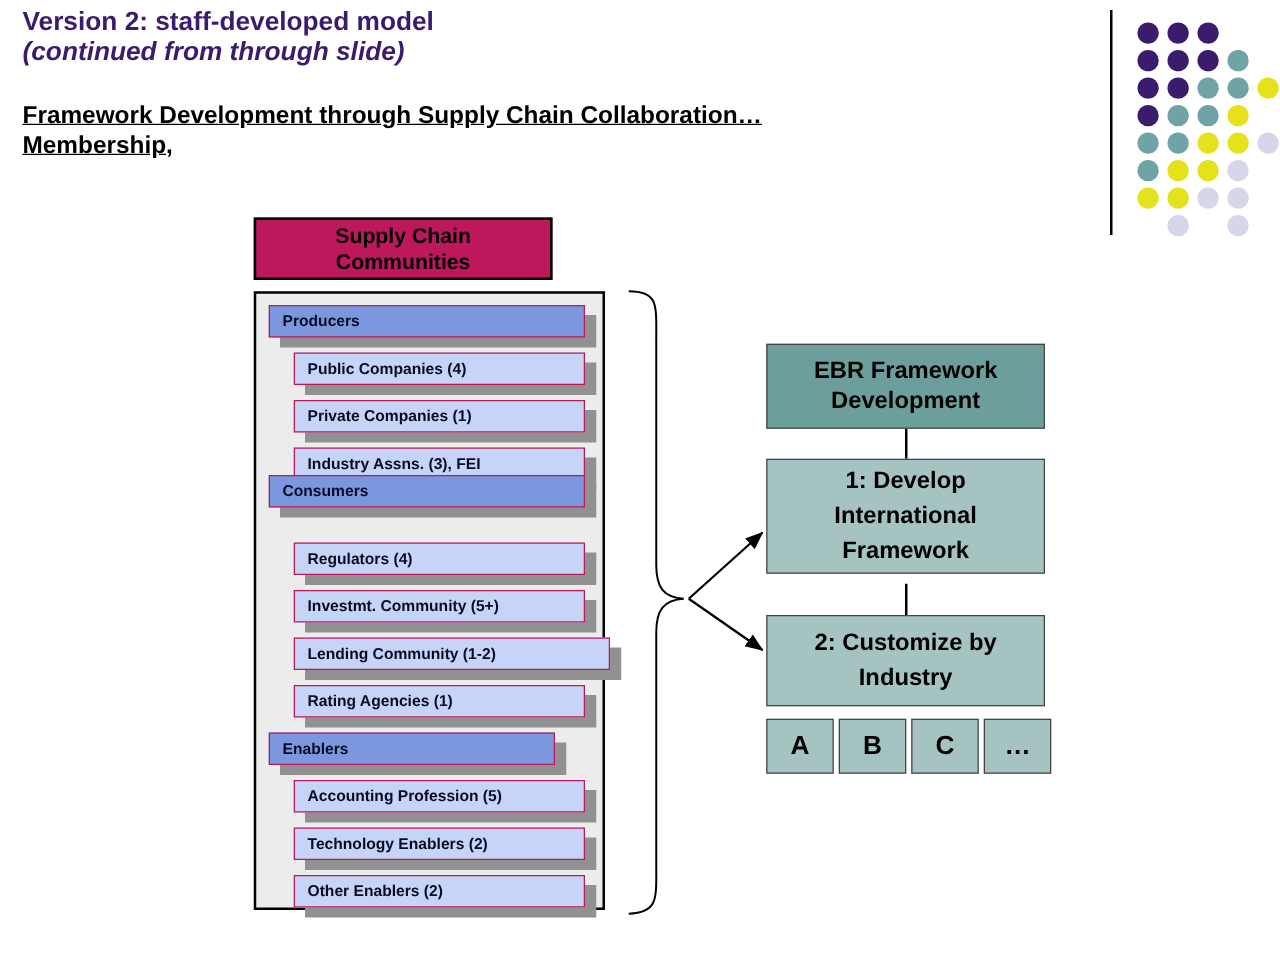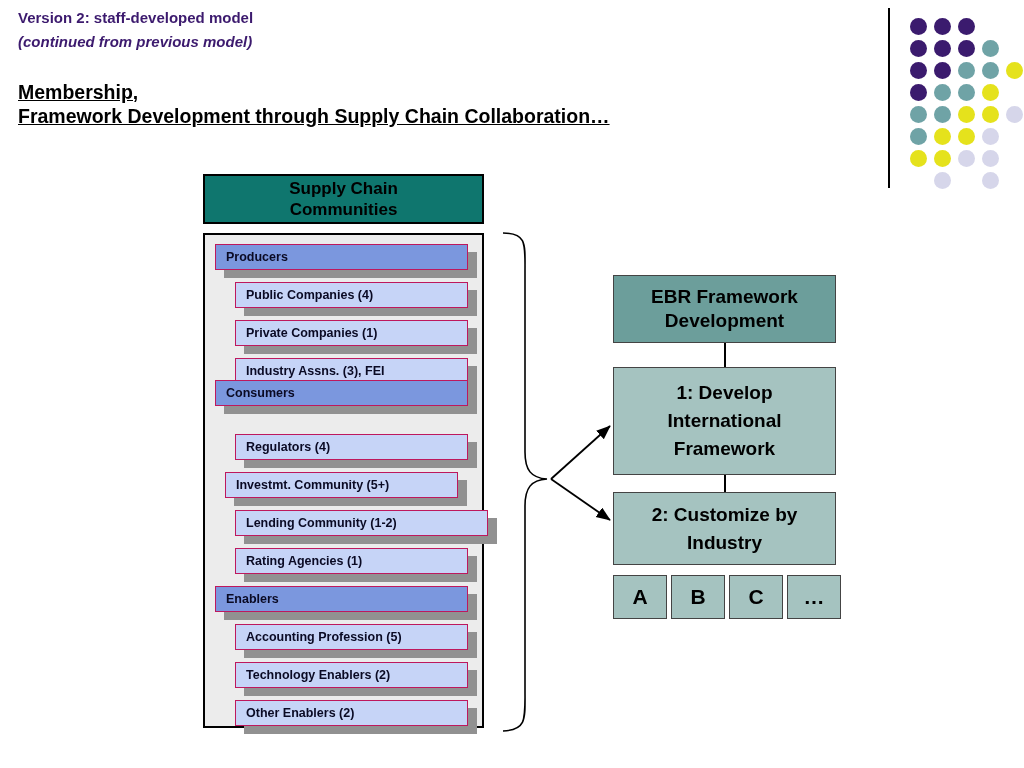--- a/index.html
+++ b/index.html
@@ -17,21 +17,21 @@
 
   
   #title-block {
     position: absolute;
     left: 18px;
     top: 6px;
     width: 840px;
   }
   .title-purple {
     color: #3C1A6E;
-    font-size: 15px;
+    font-size: 21px;
     font-weight: bold;
     line-height: 24px;
     white-space: nowrap;
   }
   .title-purple.italic { font-style: italic; }
 
   .title-black {
     color: #000000;
     font-size: 19.5px;
     font-weight: bold;
@@ -62,23 +62,23 @@
     width: 17px;
     height: 17px;
     border-radius: 50%;
   }
 
   
   #sc-header {
     position: absolute;
     left: 203px;
     top: 174px;
-    width: 281px;
+    width: 239px;
     height: 50px;
-    background: #0f766e;
+    background: #be185d;
     border: 2.5px solid #000000;
     box-sizing: border-box;
     display: flex;
     align-items: center;
     justify-content: center;
   }
   #sc-header-text {
     font-size: 17px;
     font-weight: bold;
     color: #000000;
@@ -167,21 +167,21 @@
     color: #000000;
     white-space: pre-line;
   }
   #ebr-root {
     left: 613px; top: 275px; width: 223px; height: 68px;
     background: #6C9E9B;
     font-size: 19px;
     line-height: 24px;
   }
   #ebr-step1 {
-    left: 613px; top: 367px; width: 223px; height: 108px;
+    left: 613px; top: 367px; width: 223px; height: 92px;
     background: #A5C3C0;
     font-size: 19px;
     line-height: 28px;
   }
   #ebr-step2 {
     left: 613px; top: 492px; width: 223px; height: 73px;
     background: #A5C3C0;
     font-size: 19px;
     line-height: 28px;
   }
@@ -204,24 +204,24 @@
     position: absolute;
     width: 1.5px;
     background: #000000;
   }
 </style>
 </head>
 <body>
 
 <div id="title-block">
   <div class="title-purple">Version 2: staff-developed model</div>
-  <div class="title-purple italic">(continued from previous model)</div>
+  <div class="title-purple italic">(continued from through slide)</div>
   <div id="subtitle-block">
+    <div class="title-black">Framework Development through Supply Chain Collaboration…</div>
     <div class="title-black">Membership,</div>
-    <div class="title-black">Framework Development through Supply Chain Collaboration…</div>
   </div>
 </div>
 
 <div id="dot-panel">
   <div id="dot-divider"></div>
 <div class="dot" style="left: 22px; top: 10px; background: rgb(59, 27, 110);"></div>
     <div class="dot" style="left: 46px; top: 10px; background: rgb(59, 27, 110);"></div>
     <div class="dot" style="left: 70px; top: 10px; background: rgb(59, 27, 110);"></div>
     <div class="dot" style="left: 22px; top: 32px; background: rgb(59, 27, 110);"></div>
     <div class="dot" style="left: 46px; top: 32px; background: rgb(59, 27, 110);"></div>
@@ -288,39 +288,39 @@
       <div class="plate">
         <span class="label">Consumers</span>
       </div>
     </div>
     <div class="row item" style="left: 30px; top: 199px; width: 233px;">
       <div class="shadow"></div>
       <div class="plate">
         <span class="label">Regulators (4)</span>
       </div>
     </div>
-    <div class="row item" style="left: 20px; top: 237px; width: 233px;">
+    <div class="row item" style="left: 30px; top: 237px; width: 233px;">
       <div class="shadow"></div>
       <div class="plate">
         <span class="label">Investmt. Community (5+)</span>
       </div>
     </div>
     <div class="row item" style="left: 30px; top: 275px; width: 233px; padding-left: 20px;">
       <div class="shadow"></div>
       <div class="plate">
         <span class="label">Lending Community (1-2)</span>
       </div>
     </div>
     <div class="row item" style="left: 30px; top: 313px; width: 233px; text-align: right;">
       <div class="shadow"></div>
       <div class="plate">
         <span class="label">Rating Agencies (1)</span>
       </div>
     </div>
-    <div class="row category" style="left: 10px; top: 351px; width: 253px;">
+    <div class="row category" style="left: 10px; top: 351px; width: 229px;">
       <div class="shadow"></div>
       <div class="plate">
         <span class="label">Enablers</span>
       </div>
     </div>
     <div class="row item" style="left: 30px; top: 389px; width: 233px;">
       <div class="shadow"></div>
       <div class="plate">
         <span class="label">Accounting Profession (5)</span>
       </div>

